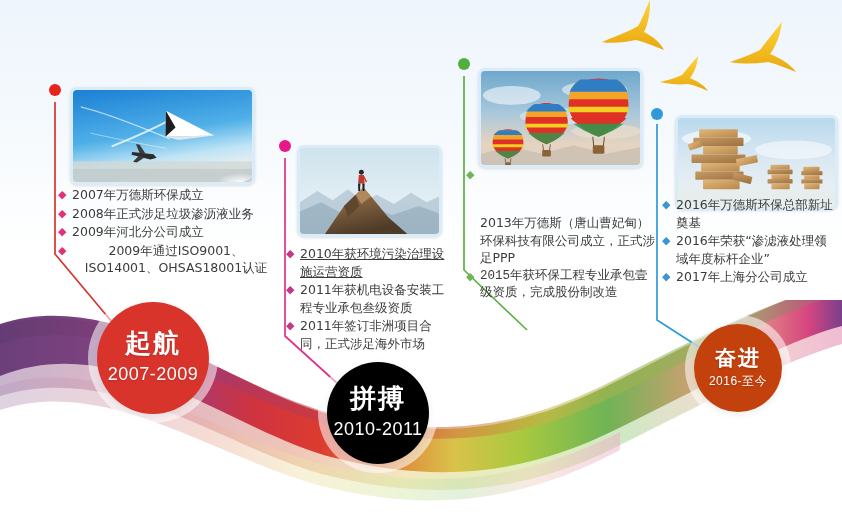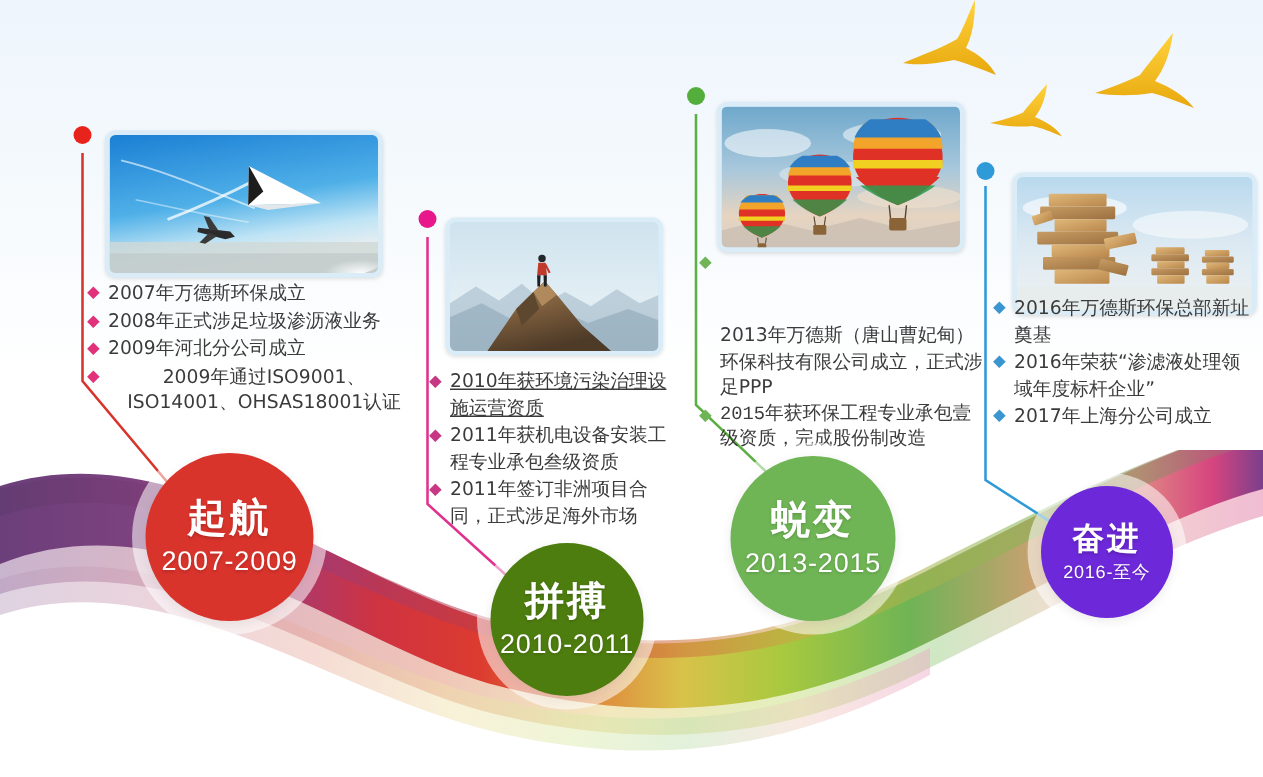--- a/index.html
+++ b/index.html
@@ -48,21 +48,21 @@
 
   
   .circ{
     position:absolute;border-radius:50%;
     display:flex;flex-direction:column;align-items:center;justify-content:center;
     color:#fff;text-align:center;
     box-shadow:0 0 0 9px rgba(255,255,255,.55), 0 2px 7px rgba(0,0,0,.18);
   }
   .circ .ttl{
     font-size:26px;font-weight:bold;letter-spacing:2px;line-height:1.1;
-    font-family:Liberation Sans, sans-serif;
+    font-family:Liberation Mono, monospace;
     text-shadow:0 1px 2px rgba(0,0,0,.18);
   }
   .circ .yrs{
     font-size:18px;margin-top:6px;line-height:1.1;letter-spacing:.5px;
     font-family:"Liberation Sans",sans-serif;
     text-shadow:0 1px 2px rgba(0,0,0,.18);
   }
   .circ.small .ttl{font-size:21px;}
   .circ.small .yrs{font-size:12px;margin-top:4px;}
 
@@ -396,28 +396,24 @@
         <span class="dia" style="color:#3b95d1;">◆</span>
         <span class="txt" style="white-space:pre-line;">2017年上海分公司成立</span>
       </div>
   </div>
 
   <div class="circ" style="left:97px;top:302px;width:112px;height:112px;background:#d9342c;">
     <div class="ttl">起航</div>
     <div class="yrs">2007-2009</div>
   </div>
 
-  <div class="circ" style="left:327px;top:362px;width:102px;height:102px;background:#4d7c0f;">
+  <div class="circ" style="left:327px;top:362px;width:102px;height:102px;background:#000000;">
     <div class="ttl">拼搏</div>
     <div class="yrs">2010-2011</div>
   </div>
 
-  <div class="circ" style="left:487px;top:304px;width:110px;height:110px;background:#6fb455;">
-    <div class="ttl">蜕变</div>
-    <div class="yrs">2013-2015</div>
-  </div>
-
-  <div class="circ small" style="left:694px;top:324px;width:88px;height:88px;background:#6d28d9;">
+
+  <div class="circ small" style="left:694px;top:324px;width:88px;height:88px;background:#c2410c;">
     <div class="ttl">奋进</div>
     <div class="yrs">2016-至今</div>
   </div>
 
 </div>
 
 </body></html>

